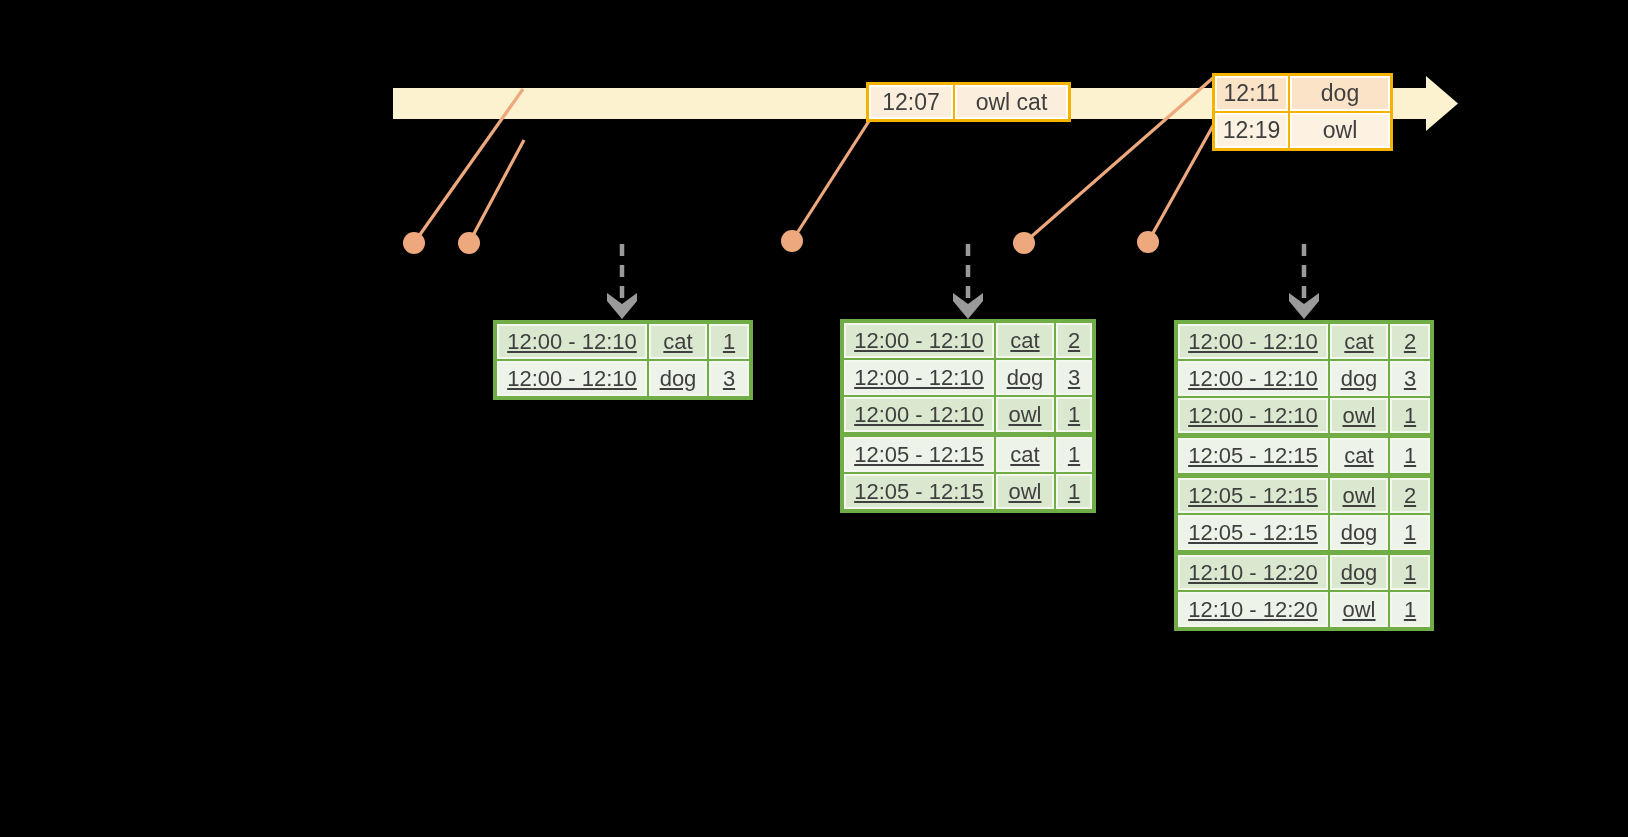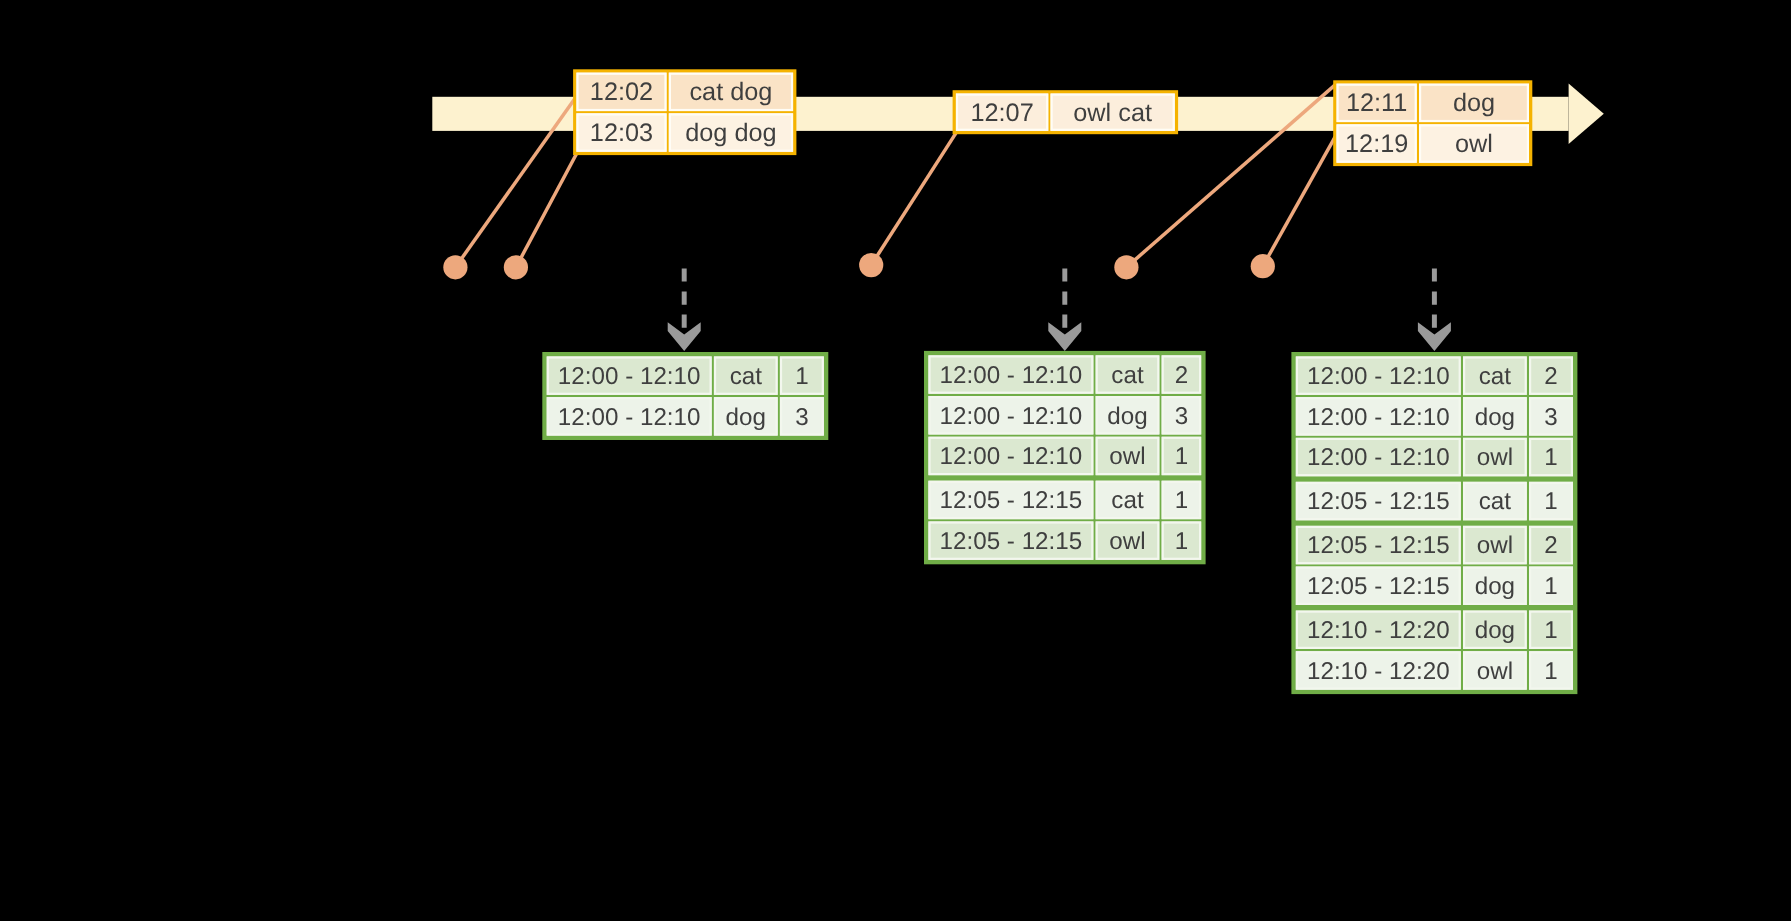--- a/index.html
+++ b/index.html
@@ -21,21 +21,21 @@
     font-size:23px;line-height:1;
   }
   .event-box.single .cell{height:34px;}
   .peach-a{background:#fae3c6;}
   .peach-b{background:#fdf2e2;}
   .peach-c{background:#fceedc;}
 
   
   .result-table{
     position:absolute;background:#70ad47;padding:4px;
-    display:flex;flex-direction:column;gap:2px;box-sizing:border-box;
+    display:flex;flex-direction:column;gap:2px;box-sizing:border-box;text-decoration:underline;
   }
   .result-table .trow{display:grid;grid-template-columns:150px 58px 1fr;gap:2px;}
   .result-table .trow.group-start{margin-top:3px;}
   .result-table .cell{
     box-sizing:border-box;height:35px;border:2px solid #f3f7ee;
     display:flex;align-items:center;justify-content:center;
     font-size:22px;line-height:1;
   }
   .green-a{background:#dbe8d0;}
   .green-b{background:#edf3e9;}
@@ -71,30 +71,20 @@
       <line x1="968" y1="244" x2="968" y2="302"></line>
       <line x1="1304" y1="244" x2="1304" y2="302"></line>
     </g>
     <g fill="#9a9a9a">
       <polygon points="607,293 622,304 637,293 637,301 622,319 607,301"></polygon>
       <polygon points="953,293 968,304 983,293 983,301 968,319 953,301"></polygon>
       <polygon points="1289,293 1304,304 1319,293 1319,301 1304,319 1289,301"></polygon>
     </g>
   </svg>
 
-  <div class="event-box" style="left:521px;top:63px;width:203px;--tc:82px">
-    <div class="erow">
-      <div class="cell peach-a">12:02</div>
-      <div class="cell peach-a">cat dog</div>
-    </div>
-    <div class="erow">
-      <div class="cell peach-b">12:03</div>
-      <div class="cell peach-b">dog dog</div>
-    </div>
-  </div>
 
   <div class="event-box single" style="left:866px;top:82px;width:205px;--tc:84px">
     <div class="erow">
       <div class="cell peach-c">12:07</div>
       <div class="cell peach-c">owl cat</div>
     </div>
   </div>
 
   <div class="event-box" style="left:1212px;top:73px;width:181px;--tc:73px">
     <div class="erow">

